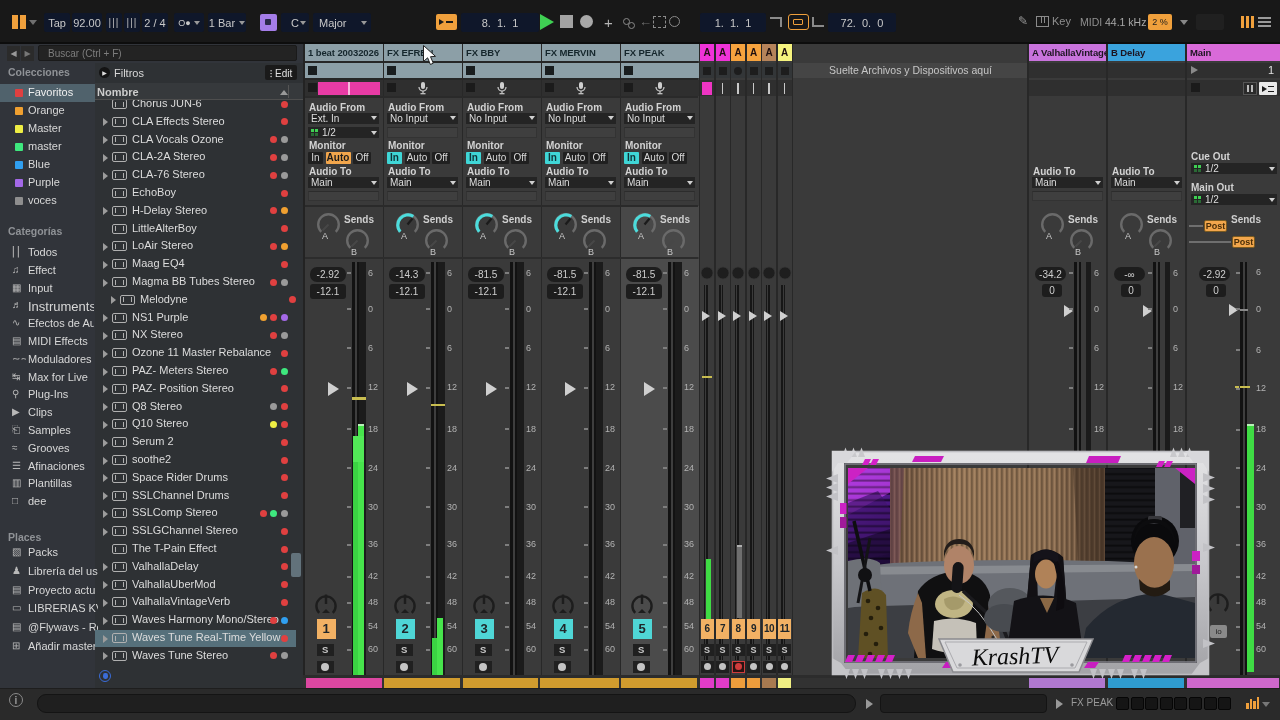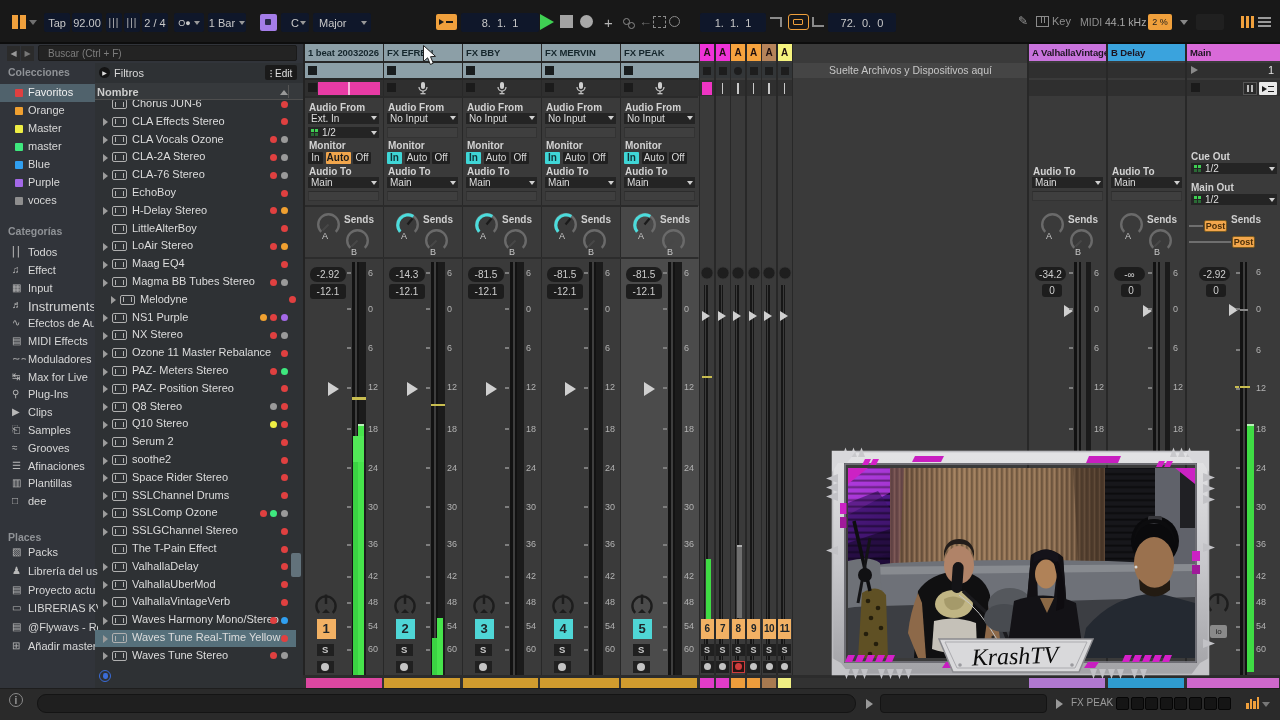--- a/index.html
+++ b/index.html
@@ -322,37 +322,37 @@
         <span style="position:absolute;left:2px;top:1.5px;width:9px;height:5px;border-left:1.5px solid #b0b0b0;border-right:1.5px solid #b0b0b0;"></span>
       </span>
       <span style="position:absolute;left:37px;top:1.5px;color:#dcdcdc;font-size:11px;white-space:nowrap;">soothe2</span>
       <span style="position:absolute;left:185.5px;top:5px;width:7px;height:7px;border-radius:50%;background:#e04040;"></span>
     </div>
 <div style="position:absolute;left:0;top:369.3px;width:201px;height:17.8px;">
       <span style="position:absolute;left:8px;top:5px;width:0;height:0;border-top:4px solid transparent;border-bottom:4px solid transparent;border-left:5px solid #9c9c9c;"></span>
       <span style="position:absolute;left:17px;top:3.5px;width:15px;height:10px;border:1px solid #b0b0b0;border-radius:2px;">
         <span style="position:absolute;left:2px;top:1.5px;width:9px;height:5px;border-left:1.5px solid #b0b0b0;border-right:1.5px solid #b0b0b0;"></span>
       </span>
-      <span style="position:absolute;left:37px;top:1.5px;color:#dcdcdc;font-size:11px;white-space:nowrap;">Space Rider Stereo</span>
+      <span style="position:absolute;left:37px;top:1.5px;color:#dcdcdc;font-size:11px;white-space:nowrap;">Space Rider Drums</span>
       <span style="position:absolute;left:185.5px;top:5px;width:7px;height:7px;border-radius:50%;background:#e04040;"></span>
     </div>
 <div style="position:absolute;left:0;top:387.1px;width:201px;height:17.8px;">
       <span style="position:absolute;left:8px;top:5px;width:0;height:0;border-top:4px solid transparent;border-bottom:4px solid transparent;border-left:5px solid #9c9c9c;"></span>
       <span style="position:absolute;left:17px;top:3.5px;width:15px;height:10px;border:1px solid #b0b0b0;border-radius:2px;">
         <span style="position:absolute;left:2px;top:1.5px;width:9px;height:5px;border-left:1.5px solid #b0b0b0;border-right:1.5px solid #b0b0b0;"></span>
       </span>
       <span style="position:absolute;left:37px;top:1.5px;color:#dcdcdc;font-size:11px;white-space:nowrap;">SSLChannel Drums</span>
       <span style="position:absolute;left:185.5px;top:5px;width:7px;height:7px;border-radius:50%;background:#e04040;"></span>
     </div>
 <div style="position:absolute;left:0;top:404.9px;width:201px;height:17.8px;">
       <span style="position:absolute;left:8px;top:5px;width:0;height:0;border-top:4px solid transparent;border-bottom:4px solid transparent;border-left:5px solid #9c9c9c;"></span>
       <span style="position:absolute;left:17px;top:3.5px;width:15px;height:10px;border:1px solid #b0b0b0;border-radius:2px;">
         <span style="position:absolute;left:2px;top:1.5px;width:9px;height:5px;border-left:1.5px solid #b0b0b0;border-right:1.5px solid #b0b0b0;"></span>
       </span>
-      <span style="position:absolute;left:37px;top:1.5px;color:#dcdcdc;font-size:11px;white-space:nowrap;">SSLComp Ozone</span>
+      <span style="position:absolute;left:37px;top:1.5px;color:#dcdcdc;font-size:11px;white-space:nowrap;">SSLComp Stereo</span>
       <span style="position:absolute;left:164.5px;top:5px;width:7px;height:7px;border-radius:50%;background:#e04040;"></span>
       <span style="position:absolute;left:175.0px;top:5px;width:7px;height:7px;border-radius:50%;background:#3ee87e;"></span>
       <span style="position:absolute;left:185.5px;top:5px;width:7px;height:7px;border-radius:50%;background:#9a9a9a;"></span>
     </div>
 <div style="position:absolute;left:0;top:422.7px;width:201px;height:17.8px;">
       <span style="position:absolute;left:8px;top:5px;width:0;height:0;border-top:4px solid transparent;border-bottom:4px solid transparent;border-left:5px solid #9c9c9c;"></span>
       <span style="position:absolute;left:17px;top:3.5px;width:15px;height:10px;border:1px solid #b0b0b0;border-radius:2px;">
         <span style="position:absolute;left:2px;top:1.5px;width:9px;height:5px;border-left:1.5px solid #b0b0b0;border-right:1.5px solid #b0b0b0;"></span>
       </span>
       <span style="position:absolute;left:37px;top:1.5px;color:#dcdcdc;font-size:11px;white-space:nowrap;">SSLGChannel Stereo</span>

